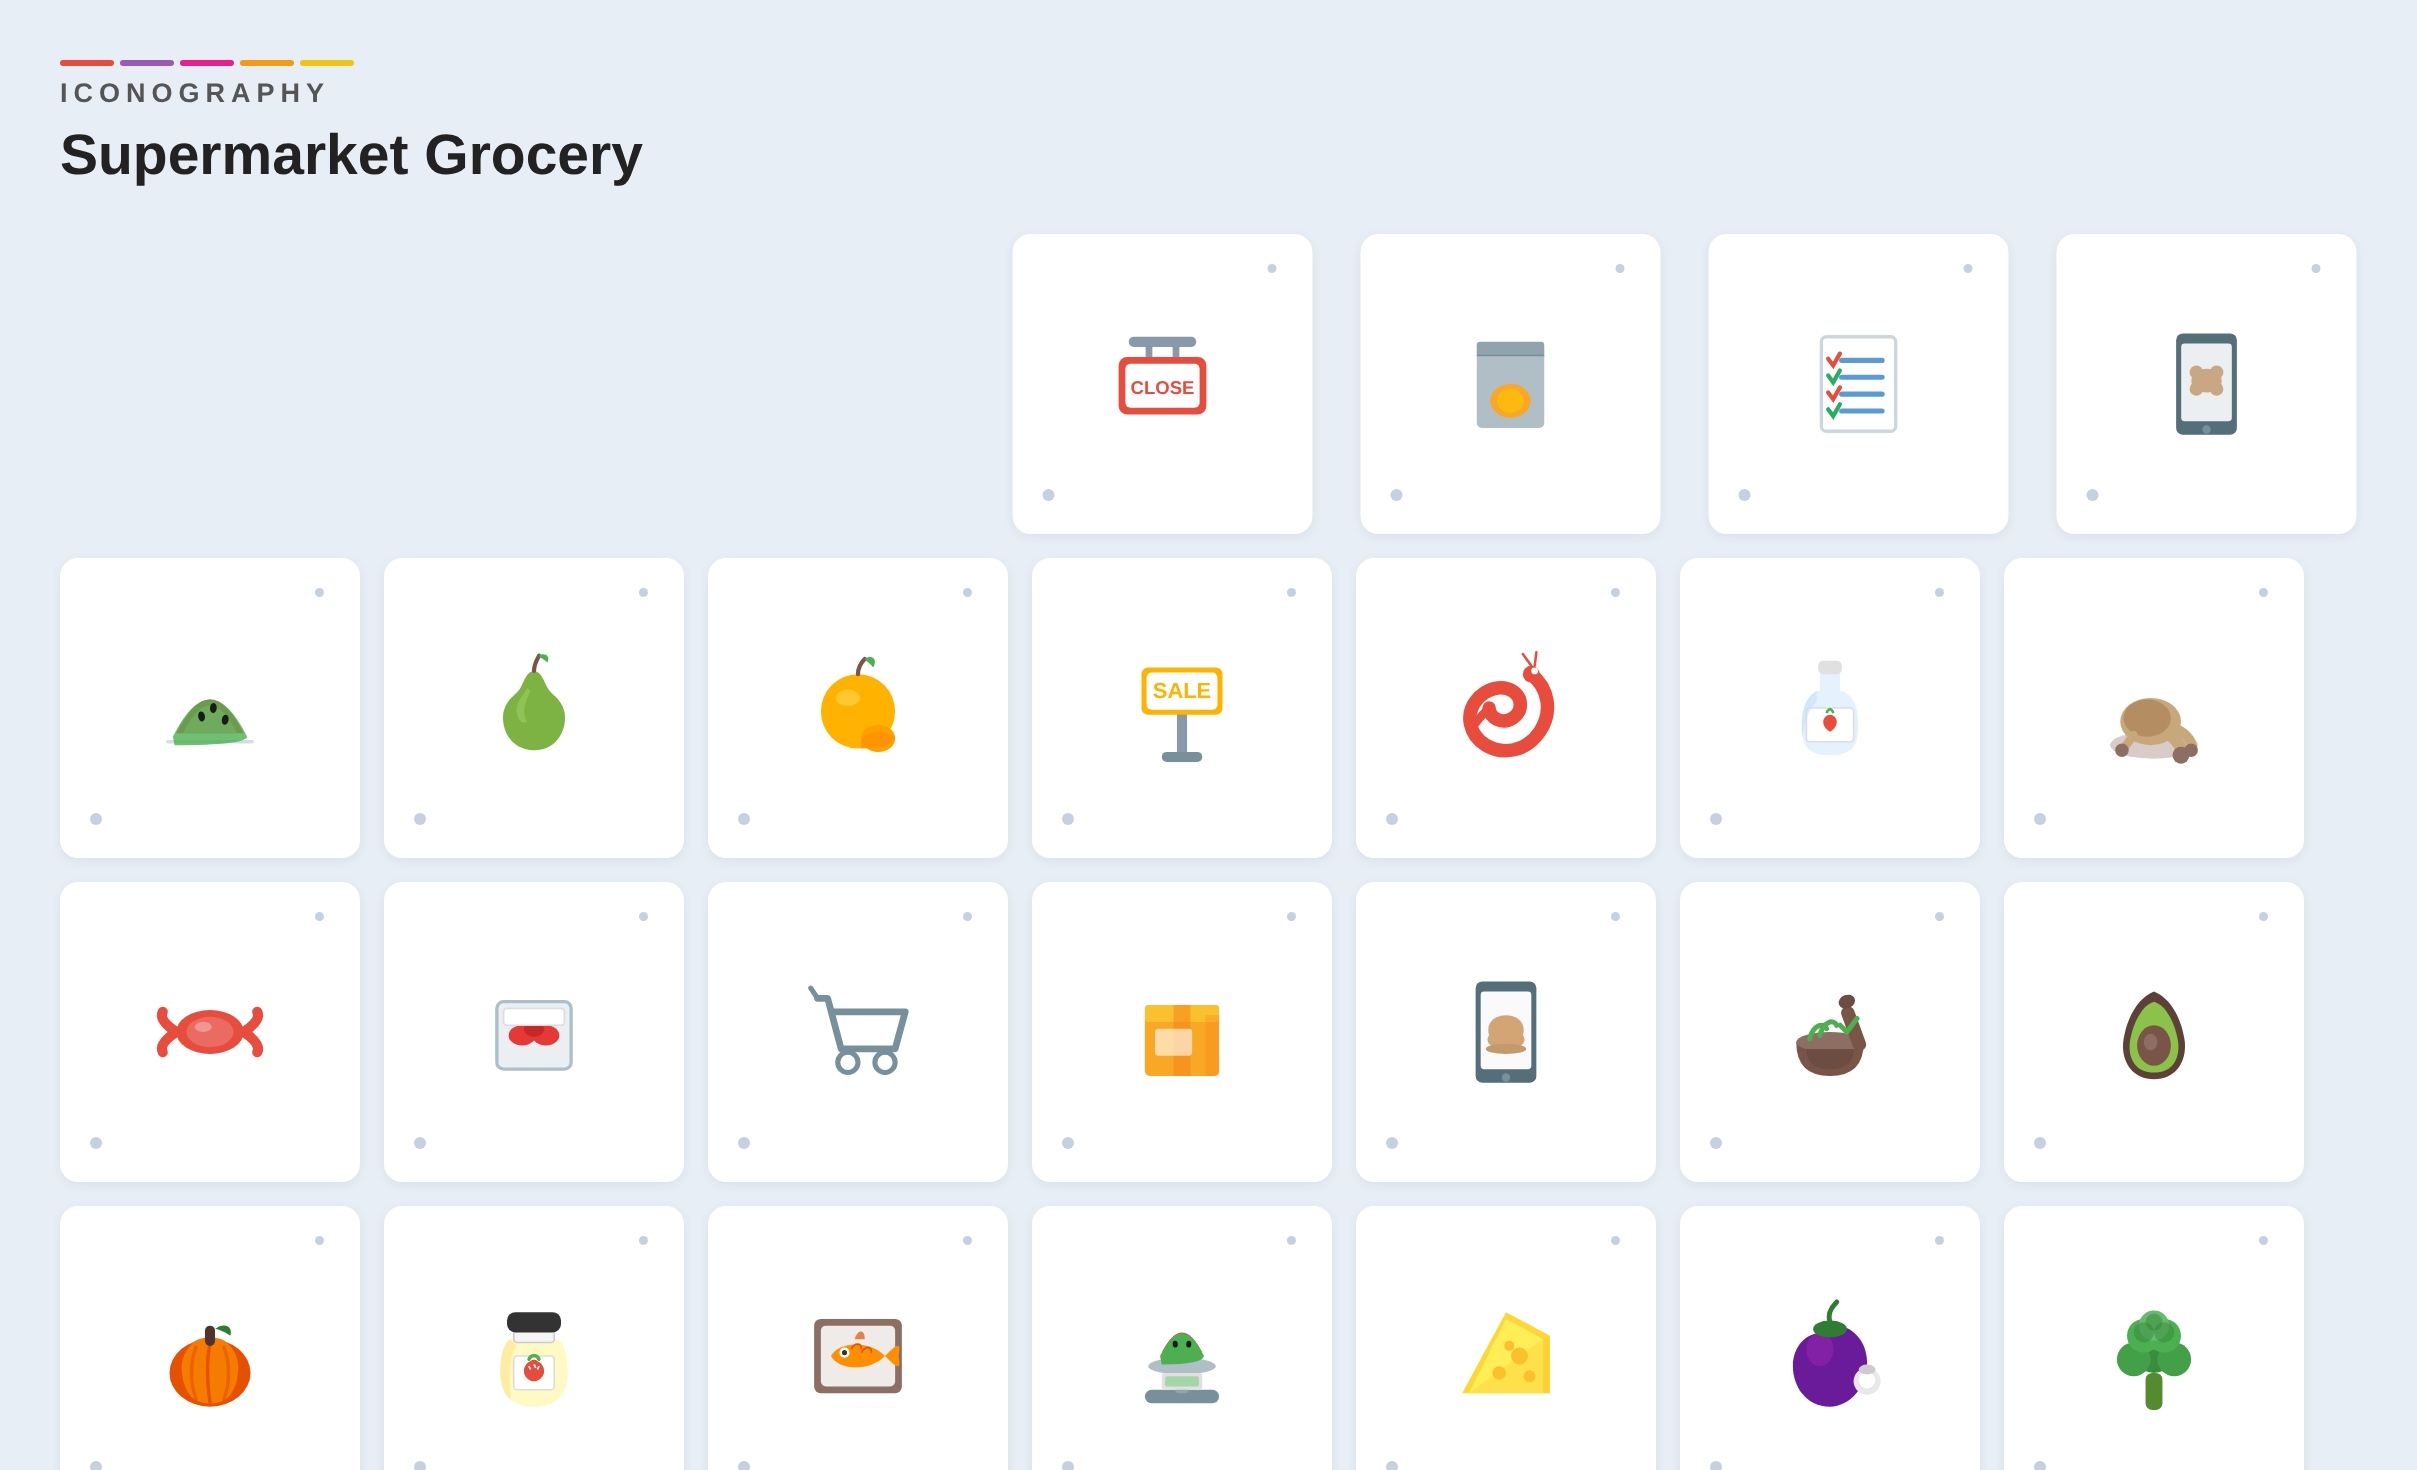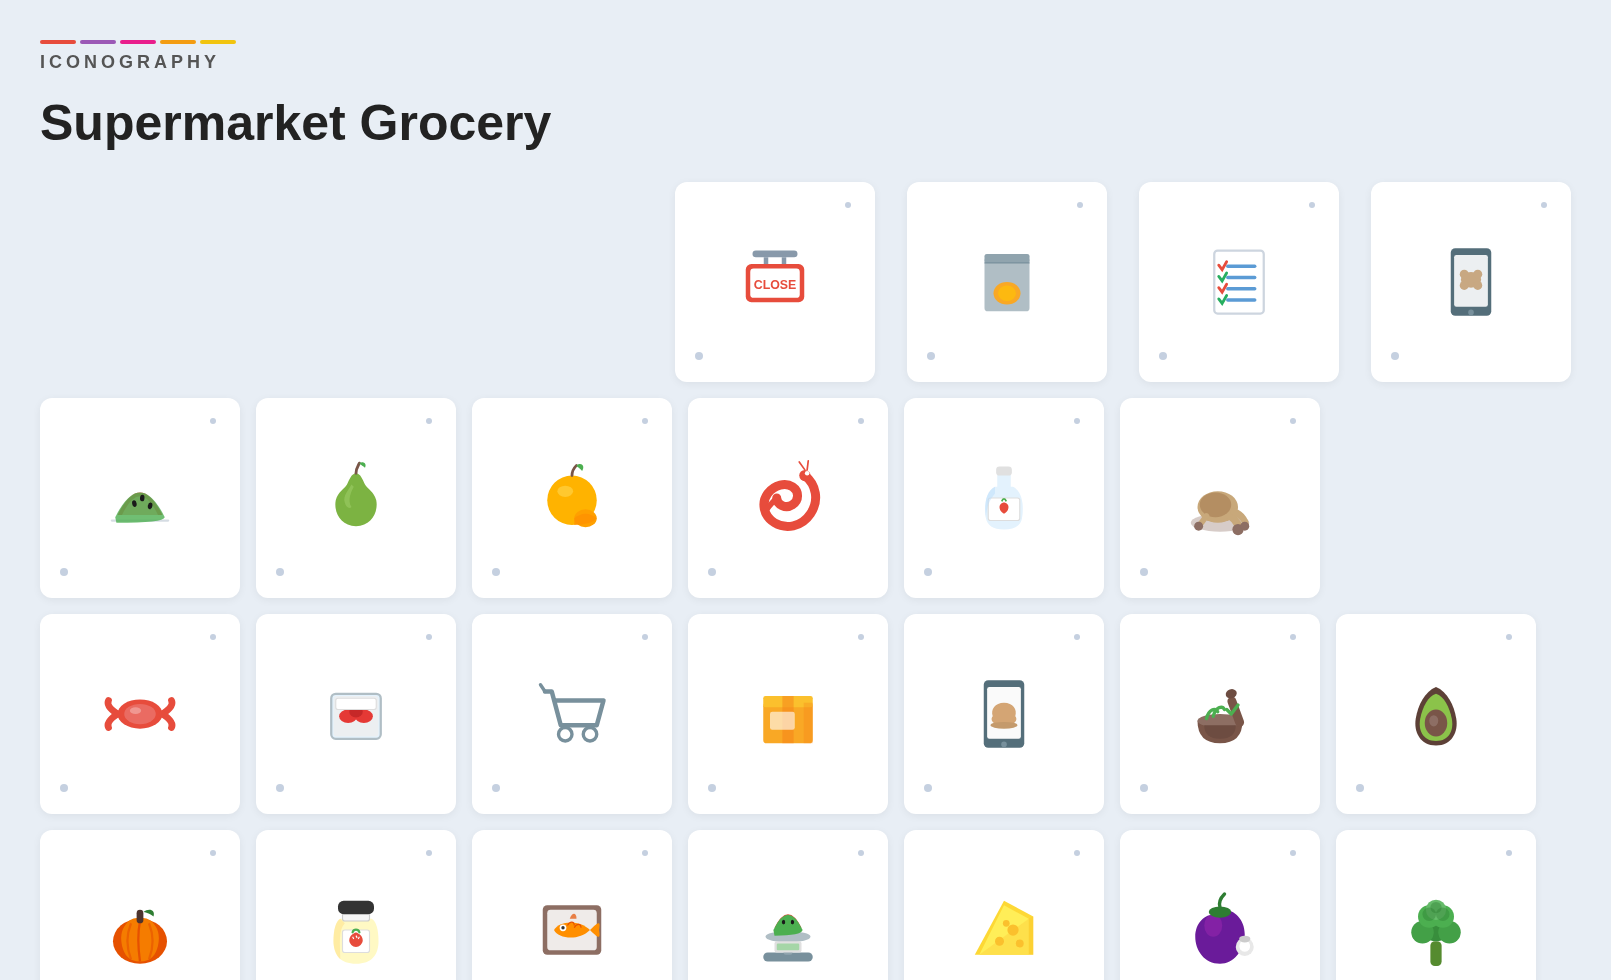--- a/index.html
+++ b/index.html
@@ -34,24 +34,24 @@
     }
 
     .iconography-text {
       font-size: 18px;
       letter-spacing: 4px;
       color: #555;
       font-weight: 700;
     }
 
     .page-title {
-      font-size: 50px;
+      font-size: 38px;
       font-weight: 700;
       color: #222;
-      margin-top: 21px;
+      margin-top: 10px;
     }
 
     .icon-cell {
       background: #fff;
       border-radius: 12px;
       width: 200px;
       height: 200px;
       display: flex;
       align-items: center;
       justify-content: center;
@@ -208,20 +208,33 @@
       <ellipse cx="34" cy="34" rx="7" ry="5" fill="#ffd54f" opacity="0.6"></ellipse>
 
       <path d="M40 20 C40 16 42 13 44 11" stroke="#795548" stroke-width="2.5" fill="none" stroke-linecap="round"></path>
       <path d="M44 11 C48 8 52 11 49 16 C47 13 44 12 44 11 Z" fill="#4caf50"></path>
 
       <ellipse cx="52" cy="58" rx="10" ry="8" fill="#ffa000"></ellipse>
       <path d="M42 58 Q52 50 62 58 Q57 64 42 64 Z" fill="#ff8f00" opacity="0.7"></path>
     </svg>
   </div>
 
+  <div class="icon-cell">
+    <svg viewBox="0 0 80 80">
+
+      <rect x="37" y="42" width="6" height="28" rx="2" fill="#8899aa"></rect>
+
+      <rect x="28" y="66" width="24" height="6" rx="3" fill="#78909c"></rect>
+
+      <rect x="16" y="16" width="48" height="28" rx="4" fill="#ffb300"></rect>
+      <rect x="19" y="19" width="42" height="22" rx="3" fill="#fff"></rect>
+
+      <text x="40" y="34" text-anchor="middle" font-size="13" font-weight="bold" fill="#ffb300">SALE</text>
+    </svg>
+  </div>
 
   <div class="icon-cell">
     <svg viewBox="0 0 80 80">
 
       <path d="M55 20 C65 28 68 42 60 54 C52 66 38 68 28 62 C18 56 16 44 22 36 C28 28 38 26 44 30 C50 34 50 42 44 46 C38 50 30 46 30 40" stroke="#e74c3c" stroke-width="8" fill="none" stroke-linecap="round"></path>
 
       <path d="M30 40 C26 44 22 48 20 52" stroke="#e74c3c" stroke-width="5" fill="none" stroke-linecap="round"></path>
 
       <circle cx="55" cy="20" r="5" fill="#e74c3c"></circle>
       <circle cx="57" cy="18" r="2" fill="#fff"></circle>

